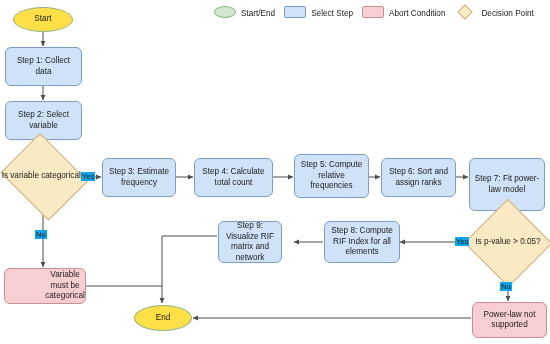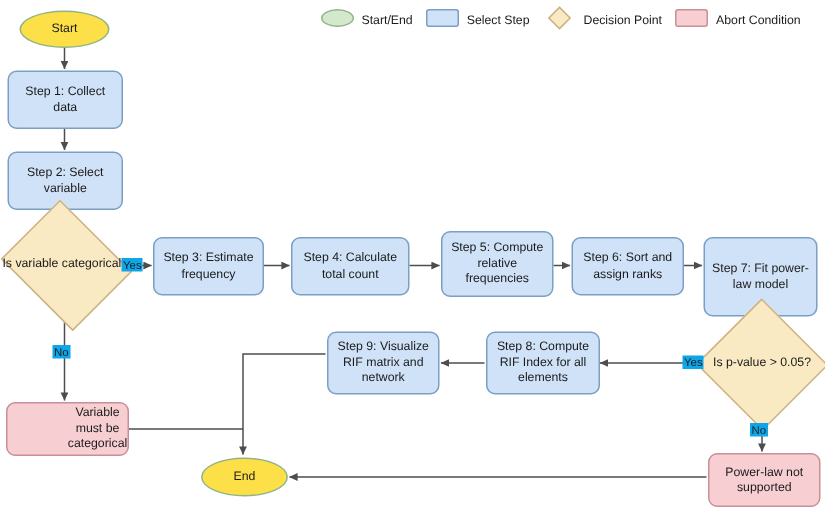--- a/index.html
+++ b/index.html
@@ -214,21 +214,21 @@
 
   <div class="node decision" style="left:465px; top:200px; width:86px; height:85px;">
     <span class="diamond-shape"></span>
     <span class="txt">Is p-value &gt; 0.05?</span>
   </div>
 
   <div class="node proc" style="left:324px; top:221px; width:76px; height:42px;">
     <span class="txt">Step 8: Compute RIF Index for all elements</span>
   </div>
 
-  <div class="node proc" style="left:218px; top:221px; width:75px; height:42px;">
+  <div class="node proc" style="left:218px; top:221px; width:64px; height:42px;">
     <span class="txt">Step 9: Visualize RIF matrix and network</span>
   </div>
 
   <div class="node abort" style="left:472px; top:302px; width:75px; height:36px;">
     <span class="txt">Power-law not supported</span>
   </div>
 
   <div class="node term" style="left:134px; top:305px; width:58px; height:26px;">
     <span class="txt">End</span>
   </div>
@@ -241,24 +241,24 @@
   <div id="legend">
     <div class="legend-item">
       <span class="legend-swatch sw-term"></span>
       <span class="legend-label">Start/End</span>
     </div>
     <div class="legend-item">
       <span class="legend-swatch sw-proc"></span>
       <span class="legend-label">Select Step</span>
     </div>
     <div class="legend-item">
+      <span class="legend-swatch sw-abort"></span>
+      <span class="legend-label">Abort Condition</span>
+    </div>
+    <div class="legend-item">
       <span class="legend-swatch sw-dec">
           <i></i>
         </span>
       <span class="legend-label">Decision Point</span>
     </div>
-    <div class="legend-item">
-      <span class="legend-swatch sw-abort"></span>
-      <span class="legend-label">Abort Condition</span>
-    </div>
   </div>
 
 </div>
 
 </body></html>

